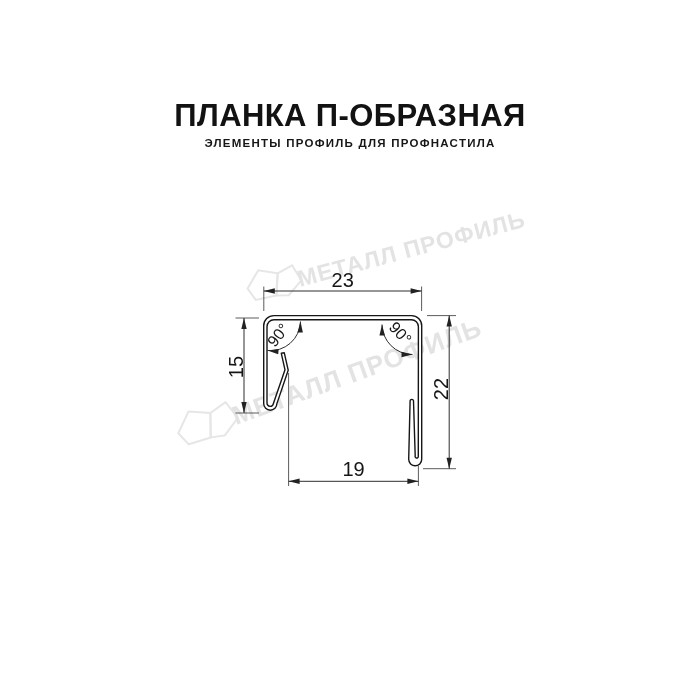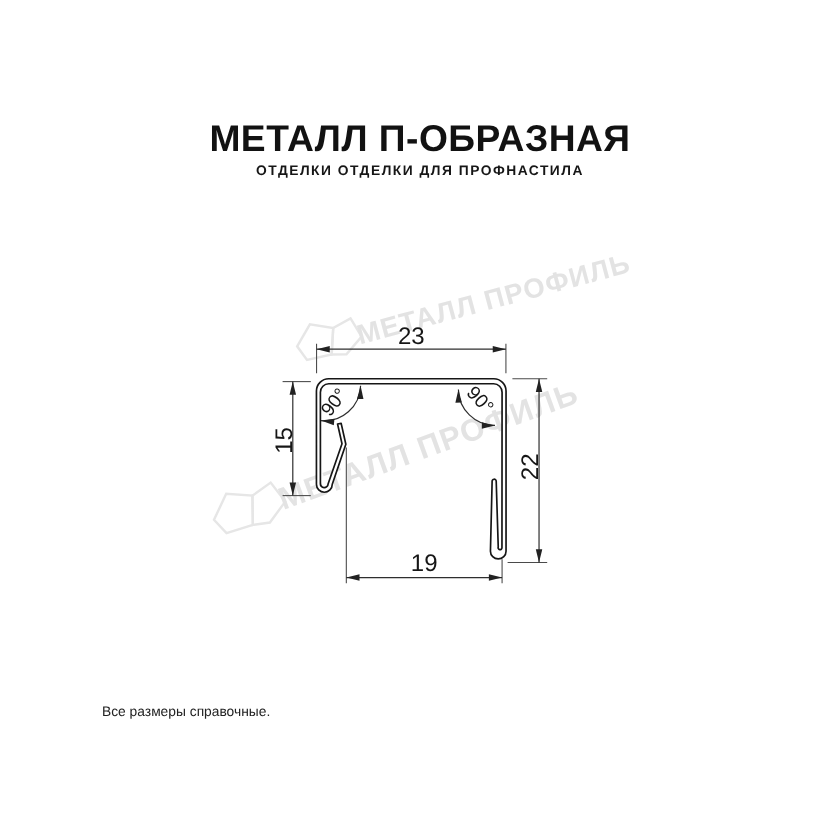--- a/index.html
+++ b/index.html
@@ -41,22 +41,22 @@
     line-height:17px;
     color:#222;
   }
 </style>
 </head>
 <body>
 
 <div class="page">
 
   <div class="header">
-    <h1 class="title">МЕТАЛЛ П-ОБРАЗНАЯ</h1>
-    <div class="subtitle">ОТДЕЛКИ ОТДЕЛКИ ДЛЯ ПРОФНАСТИЛА</div>
+    <h1 class="title">ПЛАНКА П-ОБРАЗНАЯ</h1>
+    <div class="subtitle">ЭЛЕМЕНТЫ ПРОФИЛЬ ДЛЯ ПРОФНАСТИЛА</div>
   </div>
 
   <svg class="drawing" viewBox="0 0 700 700" xmlns="http://www.w3.org/2000/svg">
 
     <defs>
       <marker id="dimarr" viewBox="0 0 12 8" refX="11.5" refY="4" markerWidth="12" markerHeight="8" orient="auto-start-reverse">
         <path d="M11.5 4 L0.5 1.3 L0.5 6.7 Z" fill="#222"></path>
       </marker>
     </defs>
 
@@ -130,16 +130,15 @@
       <text x="342.7" y="287" text-anchor="middle">23</text>
       <text transform="translate(243,367) rotate(-90)" text-anchor="middle">15</text>
       <text transform="translate(448,389) rotate(-90)" text-anchor="middle">22</text>
       <text x="353.5" y="476" text-anchor="middle">19</text>
       <text font-size="16" transform="translate(275,348) rotate(-52)">90°</text>
       <text font-size="16" transform="translate(388,328) rotate(47)">90°</text>
     </g>
   </svg>
 
   <div class="footer">
-    <div>Все размеры справочные.</div>
   </div>
 
 </div>
 
 </body></html>

